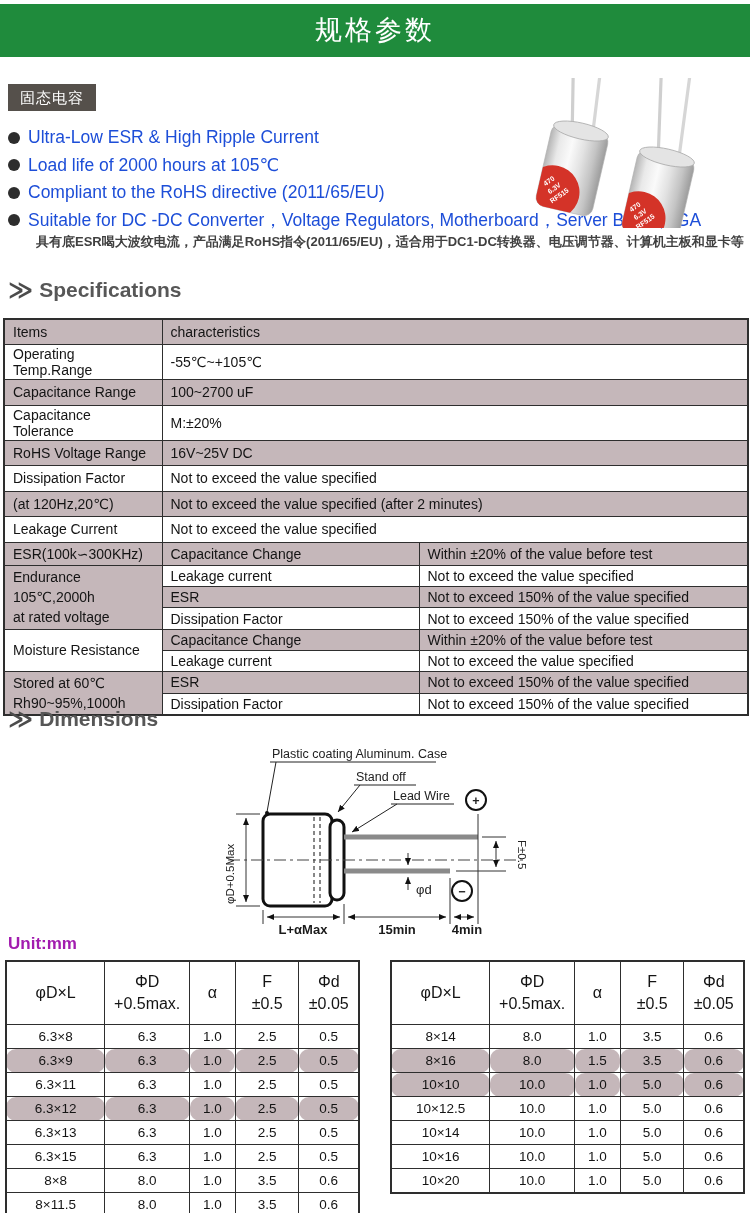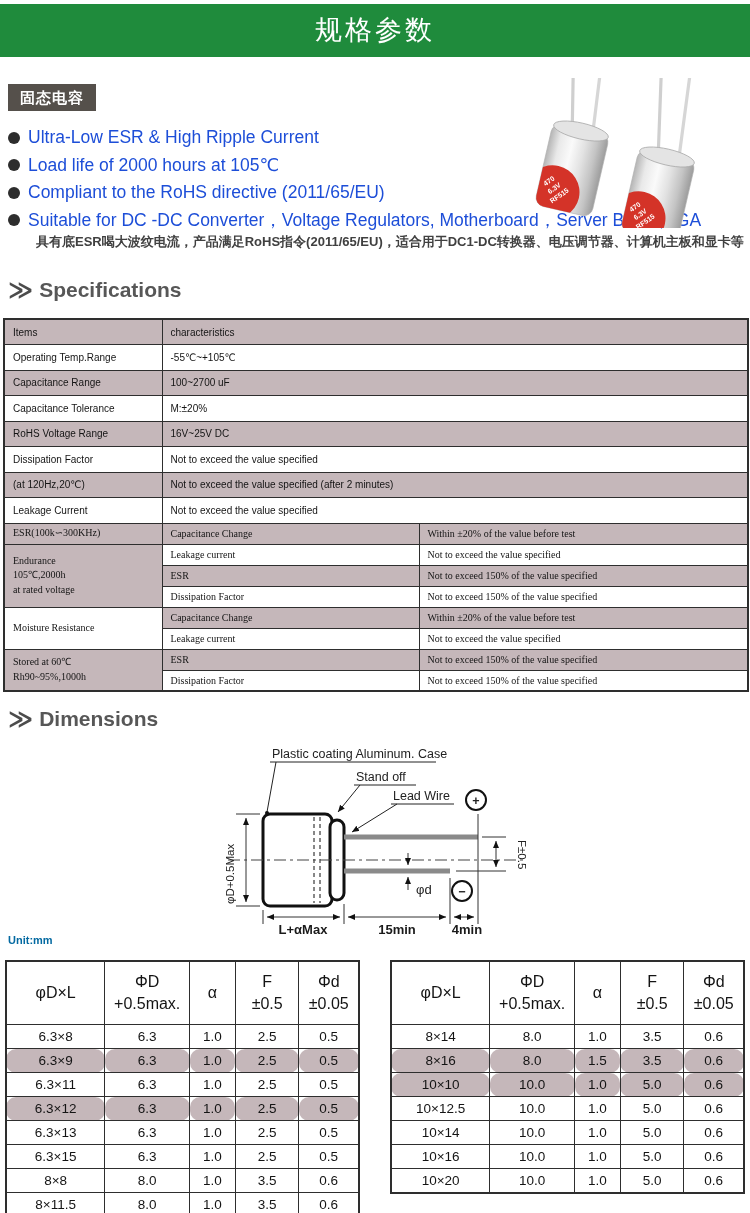--- a/index.html
+++ b/index.html
@@ -3,46 +3,46 @@
 <meta charset="utf-8">
 <style>
   html,body{margin:0;padding:0;background:#fff;}
   body{font-family:"Liberation Sans","DejaVu Sans",sans-serif;color:#1c1c1c;}
   .page{position:relative;width:750px;height:1213px;background:#fff;overflow:hidden;}
 
   .banner{position:absolute;top:4px;left:0;width:100%;height:53px;background:var(--header-green);
           color:#fff;font-size:27px;line-height:53px;text-align:center;letter-spacing:3px;}
 
   .badge{position:absolute;top:84px;left:8px;height:27px;line-height:27px;padding:0 12px;
-         background:var(--badge-bg);color:#fff;font-size:15px;font-weight:bold;letter-spacing:1px;}
+         background:var(--badge-bg);color:#fff;font-size:15px;font-weight:normal;letter-spacing:1px;}
 
   .features{position:absolute;top:124px;left:8px;width:740px;margin:0;padding:0;list-style:none;}
   .features li{display:flex;align-items:center;gap:8px;font-size:17.5px;line-height:27.5px;color:#1d4ed8;}
   .dot{width:12px;height:12px;border-radius:50%;background:#2d2d2d;flex:0 0 12px;}
   .cn-note{position:absolute;top:233px;left:36px;width:714px;font-size:13px;font-weight:bold;
            color:#404040;white-space:nowrap;}
 
   .sec-head{position:absolute;left:8px;display:flex;align-items:center;gap:8px;
             color:var(--heading-gray);font-weight:bold;font-size:21px;}
   .sec-head .chev{font-size:24px;font-weight:800;color:#4c4c4c;letter-spacing:-2px;line-height:1;}
   #sec-spec{top:278px;}
   #sec-dim{top:707px;}
 
   table{border-collapse:collapse;table-layout:fixed;}
   .shade{background:var(--row-shade);}
   .shade-row td{background:var(--row-shade);border-radius:10px;}
   .pre{white-space:pre-line;}
 
   .spec-table{position:absolute;top:318px;left:3px;width:744px;border:2px solid #2e2e2e;}
-  .spec-table td{border:1px solid #2e2e2e;font-size:10px;padding:1px 8px;vertical-align:middle;color:#141414;}
+  .spec-table td{border:1px solid #2e2e2e;font-size:14px;padding:1px 8px;vertical-align:middle;color:#141414;}
   .spec-table tr{height:25.5px;}
-  .spec-table tr.sub{height:21px;font-family:Liberation Serif, serif;}
+  .spec-table tr.sub{height:21px;}
   .spec-table td.pre{line-height:1.45;}
 
-  .unit{position:absolute;top:934px;left:8px;font-size:11px;font-weight:bold;color:#0369a1;}
+  .unit{position:absolute;top:934px;left:8px;font-size:17px;font-weight:bold;color:#a21caf;}
 
   .dim-table{position:absolute;top:960px;width:355px;border:2px solid #2e2e2e;}
   #dim-left{left:5px;}
   #dim-right{left:390px;}
   .dim-table th,.dim-table td{border:1px solid #2e2e2e;text-align:center;color:#141414;}
   .dim-table th{font-size:16px;font-weight:normal;white-space:pre-line;line-height:1.4;height:60px;}
   .dim-table td{font-size:13.5px;height:21px;font-weight:normal;}
 
   .diagram{position:absolute;top:744px;left:210px;}
   .diagram text{font-size:12.5px;fill:#222;}

